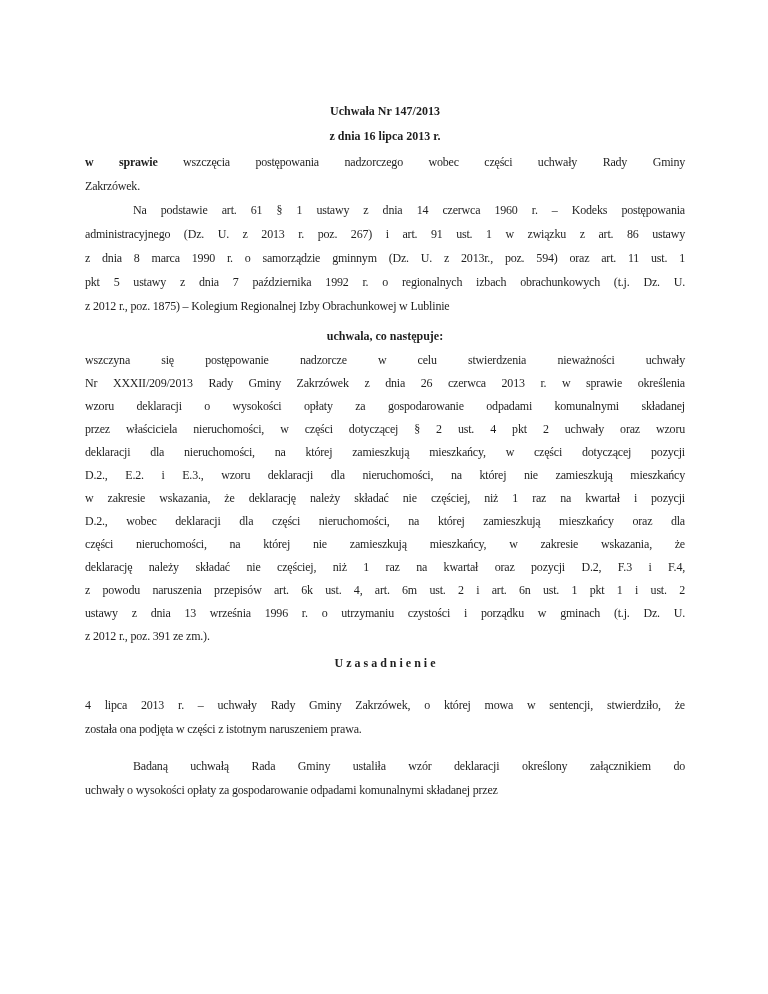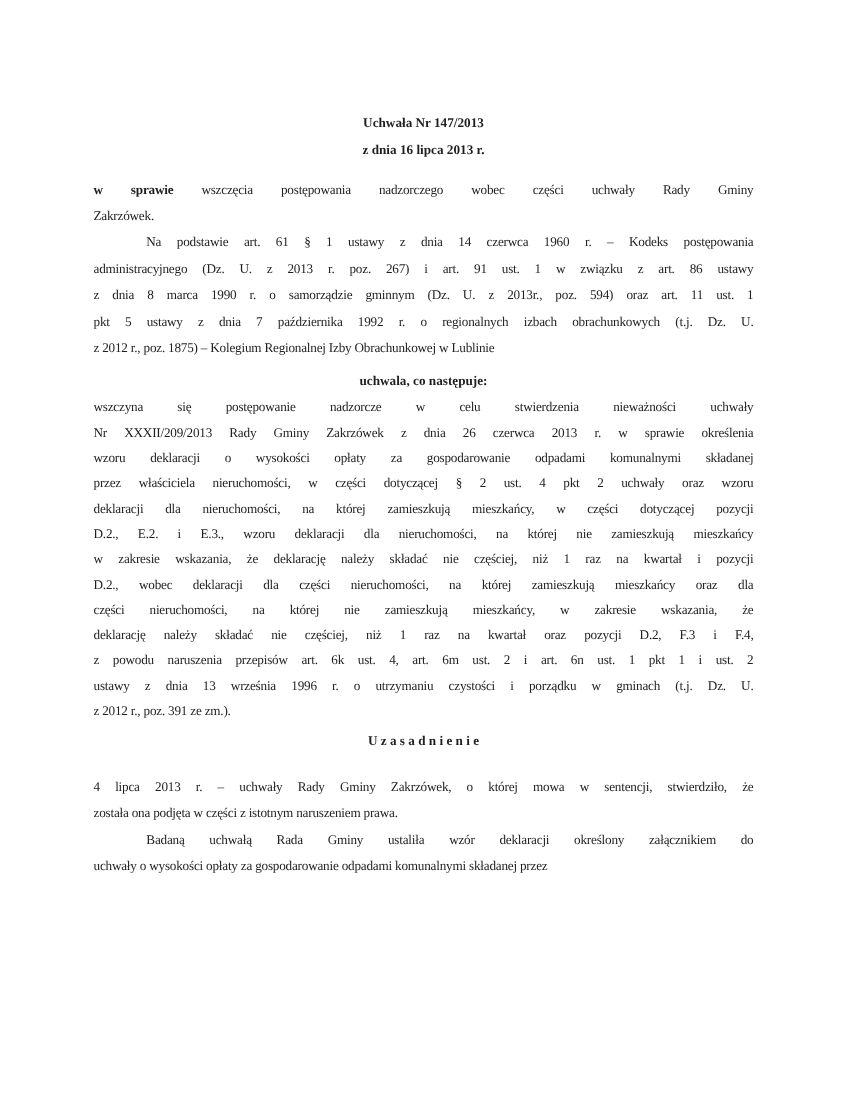--- a/index.html
+++ b/index.html
@@ -32,28 +32,28 @@
     text-align: center;
     text-align-last: center;
     font-weight: bold;
     letter-spacing: 0;
     line-height: 25px;
   }
   .line.indent { padding-left: 48px; }
   b { font-weight: bold; }
 
   
-  [data-name="subject-paragraph"]        { margin-top: 11px; }
+  [data-name="subject-paragraph"]        { margin-top: 1px; }
   [data-name="legal-basis-paragraph"]    { }
   [data-name="resolution-heading"]       { margin-top: 6px;  }
   [data-name="resolution-paragraph"]     { }
   [data-name="resolution-paragraph"] .line { line-height: 23px; }
   [data-name="justification-heading"]    { margin-top: 3px;  }
   [data-name="justification-paragraph-1"]{ margin-top: 17px; }
-  [data-name="justification-paragraph-2"]{ }
+  [data-name="justification-paragraph-2"]{ margin-top: 13px; }
 </style>
 </head>
 <body>
 
 <div class="page" data-name="document-page">
   <div id="doc" data-name="document-content">
       <div class="block" data-name="document-title">
         <div data-name="document-title-line" class="line center">Uchwała Nr 147/2013</div>
         <div data-name="document-title-line" class="line center">z dnia 16 lipca 2013 r.</div>
       </div>

